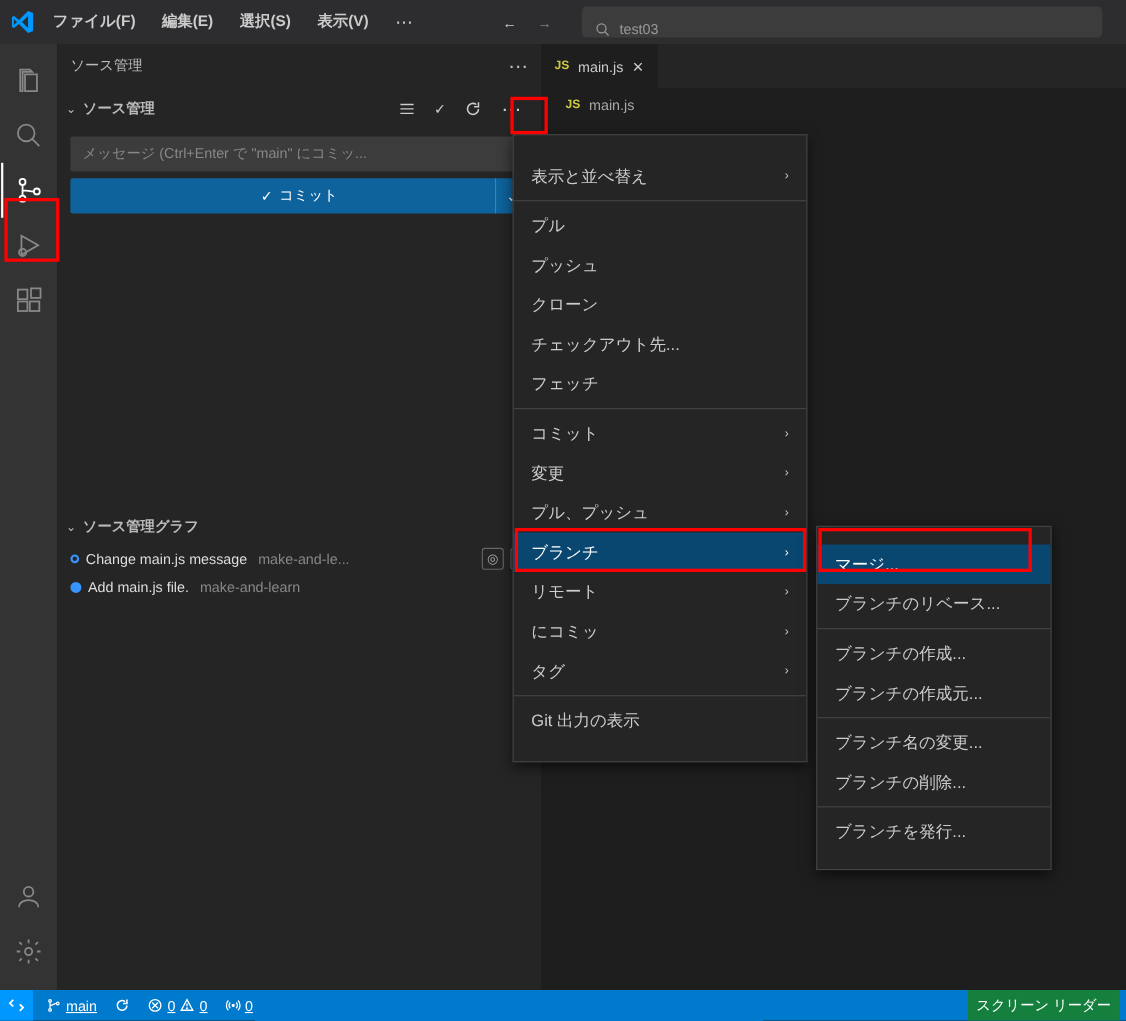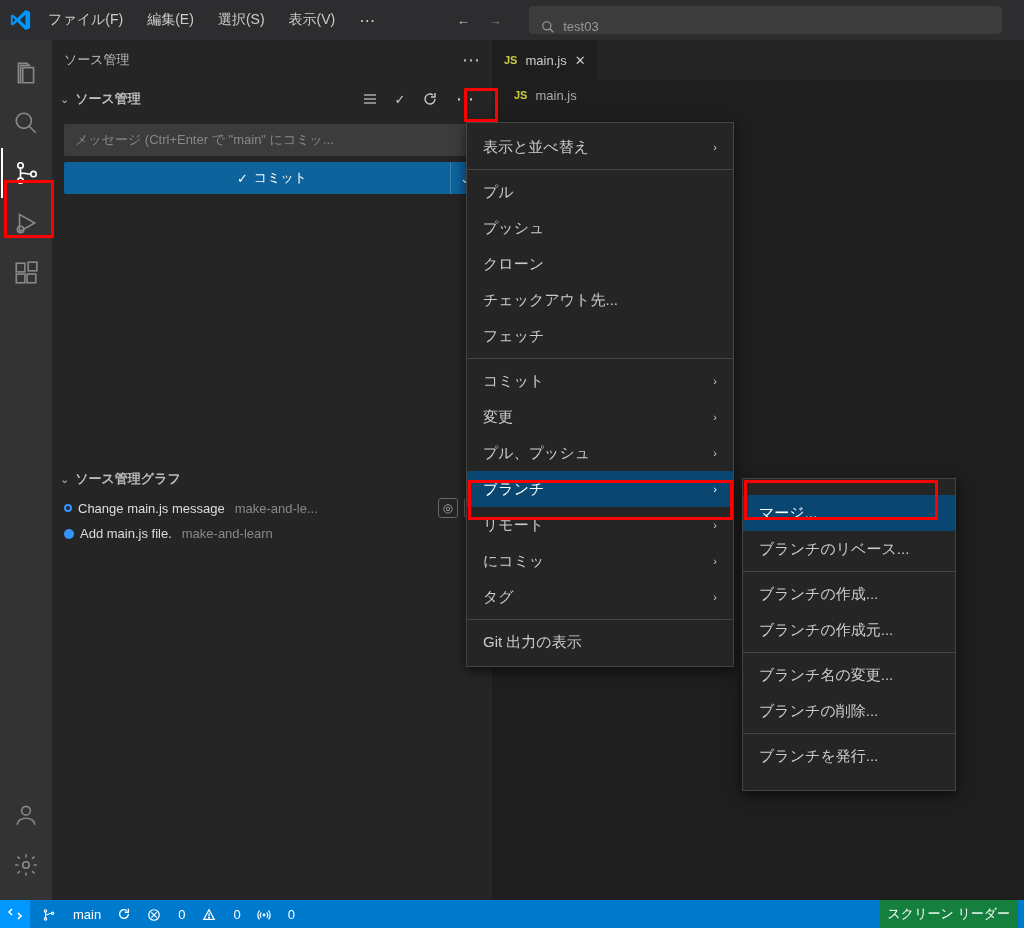--- a/index.html
+++ b/index.html
@@ -23,20 +23,21 @@
   }
   .vscode-logo {
     width: 28px; height: 28px;
     display: flex; align-items: center; justify-content: center;
   }
   .menu-item {
     padding: 6px 10px;
     color: #cccccc;
     font-size: 14px;
     cursor: pointer;
+    font-weight: bold;
   }
   .menu-ellipsis { padding: 6px 10px; font-size: 16px; color:#ccc; }
   .nav-arrows { display:flex; gap:4px; margin-left: 60px; }
   .nav-btn { width:28px; height:28px; display:flex; align-items:center; justify-content:center; color:#ccc; }
   .searchbox {
     flex:1; margin: 0 16px; background:#3c3c3c; height:28px; border-radius:4px;
     display:flex; align-items:flex-end; padding:0 12px; color:#999; gap:8px;
   }
   .main { display:flex; height: calc(100% - 40px - 28px); }
   .activitybar {
@@ -88,41 +89,41 @@
   .editorpane { flex:1; background:#1e1e1e; position:relative; }
   .tabs { height:40px; background:#252526; display:flex; align-items:stretch; }
   .tab { background:#1e1e1e; display:flex; align-items:center; gap:8px; padding:0 12px; border-right:1px solid #252526; }
   .tab .js { color:#cbcb41; font-weight:bold; font-size:11px; }
   .tab .close { color:#ccc; }
   .subtab { height:30px; display:flex; align-items:center; gap:8px; padding:0 22px; color:#aaa; font-size:13px;}
   .code { padding:10px 10px; font-family: Consolas, monospace; font-size:16px; color:#ce9178; }
   .context-menu {
     position:absolute; left:466px; top:122px; width:268px;
     background:#252526; border:1px solid #454545; box-shadow:0 4px 12px rgba(0,0,0,0.6);
-    padding:6px 0;
+    padding:19px 0;
   }
   .cm-item { height:36px; display:flex; align-items:center; justify-content:space-between;
     padding:0 16px; color:#ccc; font-size:15px; cursor:pointer; }
   .cm-item.hov { background:#094771; color:#fff; }
   .cm-sep { height:1px; background:#454545; margin:4px 0; }
   .submenu {
     position:absolute; left:742px; top:478px; width:214px;
     background:#252526; border:1px solid #454545; box-shadow:0 4px 12px rgba(0,0,0,0.6);
     padding:16px 0;
   }
   .submenu .cm-item { height:36px; }
   .red-outline-1 { position:absolute; left:464px; top:88px; width:34px; height:34px; border:3px solid #ff0000; pointer-events:none; }
   .red-outline-2 { position:absolute; left:4px; top:180px; width:50px; height:58px; border:3px solid #ff0000; pointer-events:none; }
   .red-outline-3 { position:absolute; left:468px; top:480px; width:265px; height:40px; border:3px solid #ff0000; pointer-events:none; }
   .red-outline-4 { position:absolute; left:744px; top:480px; width:194px; height:40px; border:3px solid #ff0000; pointer-events:none; }
   .statusbar {
     position:absolute; bottom:0; left:0; right:0; height:28px;
     background:#007acc; color:#fff; display:flex; align-items:center; padding:0 6px; font-size:13px;
   }
-  .status-item { display:flex; align-items:flex-end; gap:17px; padding:0 8px; }
+  .status-item { display:flex; align-items:flex-start; gap:4px; padding:0 8px;text-decoration:underline; }
   .status-right { margin-left:auto; background:#15803d; padding:0 8px; height:100%; display:flex; align-items:center;}
   .chevron { font-size:11px; }
   .remote-ico { background:#0098ff; width:30px; height:28px; display:flex; align-items:center; justify-content:center; margin-left:-6px; margin-right:4px;}
 </style>
 </head>
 <body>
 
 <div class="titlebar">
   <div class="vscode-logo">
     <svg width="22" height="22" viewBox="0 0 24 24">

